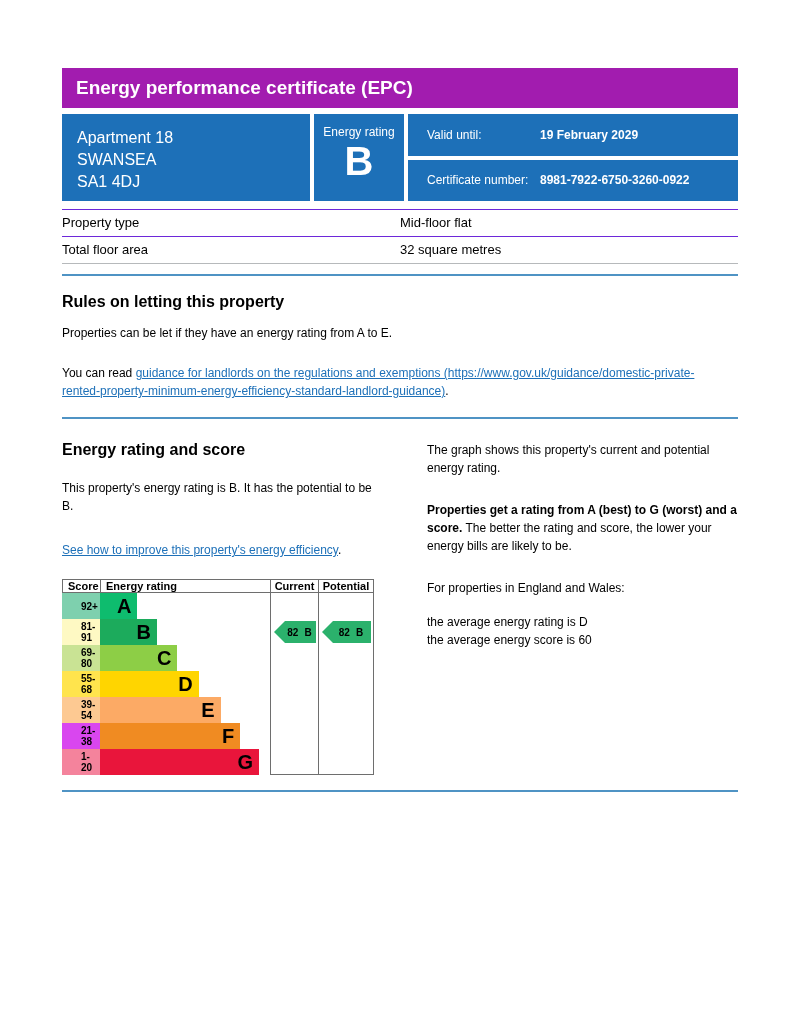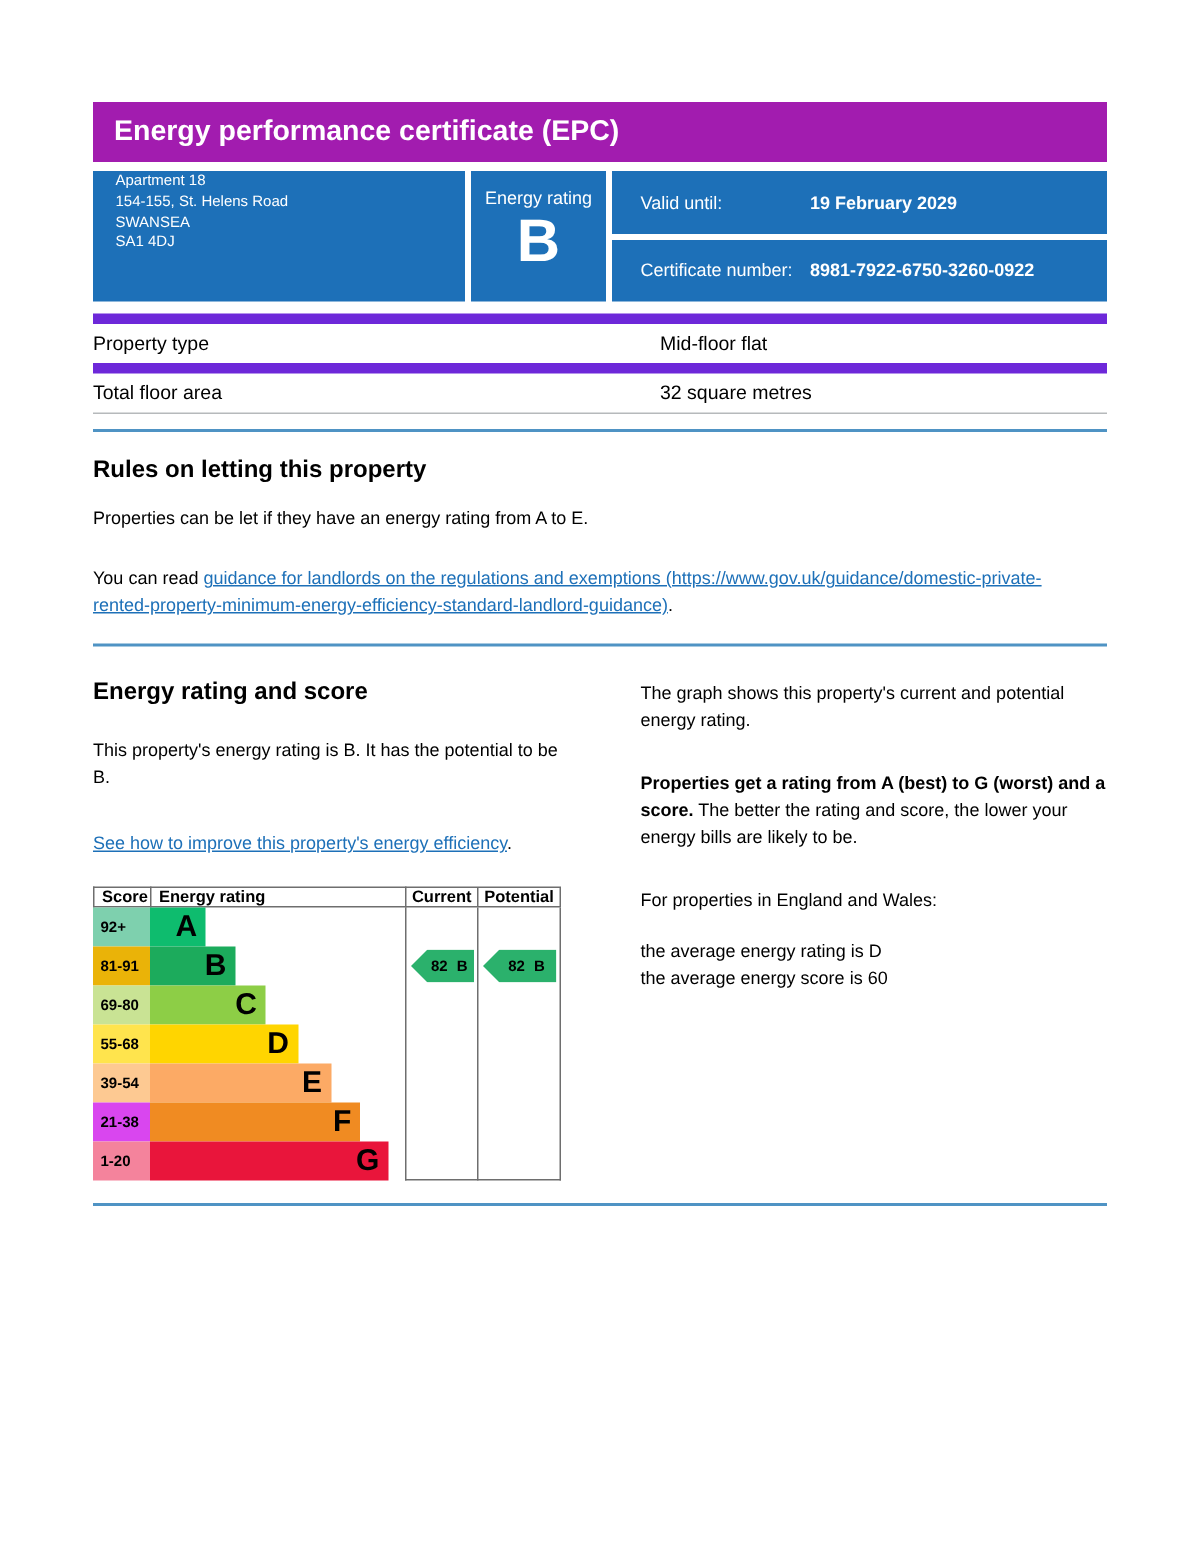--- a/index.html
+++ b/index.html
@@ -15,32 +15,32 @@
   .title-bar{
     background:#a21caf;color:#fff;
     height:40px;line-height:40px;
     font-size:19px;font-weight:bold;
     padding:0 14px;margin-bottom:6px;
   }
 
   
   .summary{display:flex;gap:4px;height:87px;margin-bottom:8px;}
   .blue{background:#1d70b8;color:#fff;box-sizing:border-box;}
-  .addr-box{flex:0 0 248px;padding:0 15px;font-size:10px;line-height:1.38;}
+  .addr-box{flex:0 0 248px;padding:13px 15px;font-size:16px;line-height:1.38;}
   .rating-box{flex:0 0 90px;display:flex;flex-direction:column;align-items:center;padding-top:11px;}
   .rating-label{font-size:12px;}
   .rating-letter{font-size:40px;font-weight:bold;line-height:1.05;margin-top:1px;}
   .meta-col{flex:1;display:flex;flex-direction:column;gap:4px;}
   .meta-row{flex:1;display:flex;align-items:center;padding:0 19px;font-size:12px;}
   .meta-label{flex:0 0 113px;}
   .meta-value{font-weight:bold;}
 
   
   .prop-table{font-size:13px;}
-  .prop-row{display:flex;border-top:7px solid #6d28d9;padding:5px 0 6px 0;gap:40px;}
+  .prop-row{display:flex;border-top:1px solid #6d28d9;padding:5px 0 6px 0;}
   .prop-row:last-child{border-bottom:1px solid #b6b9bb;}
   .prop-label{flex:0 0 338px;}
 
   .divider{height:2px;background:#4f93c4;border:0;margin:0;}
   .divider.d1{margin-top:10px;}
   .divider.d2{margin-top:17px;}
   .divider.d3{margin-top:15px;}
 
   h2{font-size:16px;font-weight:bold;margin:0;}
   .h2-rules{margin-top:17px;}
@@ -70,21 +70,21 @@
   .hcell{
     font-size:11px;font-weight:bold;
     border:solid #6e6e6e;border-width:1px 0 1px 1px;
     display:flex;align-items:center;
     padding-left:5px;box-sizing:border-box;white-space:nowrap;
   }
   .hcell.center{justify-content:center;padding-left:0;}
   .hcell.last{border-right-width:1px;}
   .score-cell{
     font-size:10px;font-weight:bold;
-    display:flex;align-items:center;padding-left:5px;box-sizing:border-box;
+    display:flex;align-items:center;padding-left:19px;box-sizing:border-box;
   }
   .bar-cell{position:relative;}
   .bar{
     height:26px;display:flex;align-items:center;justify-content:flex-end;
     padding-right:6px;box-sizing:border-box;
     font-size:20px;font-weight:bold;line-height:1;
   }
   .meter-body{
     position:relative;box-sizing:border-box;
     border-left:1px solid #6e6e6e;border-bottom:1px solid #6e6e6e;
@@ -101,21 +101,20 @@
 </head>
 <body>
 
 <div class="page">
 
   <div class="title-bar">Energy performance certificate (EPC)</div>
 
   <div class="summary">
     <div class="blue addr-box">
       <div>Apartment 18</div>
-      <div>154-155, St. Helens Road</div>
       <div>SWANSEA</div>
       <div>SA1 4DJ</div>
     </div>
     <div class="blue rating-box">
       <div class="rating-label">Energy rating</div>
       <div class="rating-letter">B</div>
     </div>
     <div class="meta-col">
       <div class="blue meta-row">
         <span class="meta-label">Valid until:</span>
@@ -154,21 +153,21 @@
       <p class="p-improve"><a class="link">See how to improve this property's energy efficiency</a><span>.</span></p>
       <div class="epc-chart">
           <div class="hcell">Score</div>
           <div class="hcell">Energy rating</div>
           <div class="hcell center">Current</div>
           <div class="hcell center last">Potential</div>
           <div class="score-cell" style="background: rgb(126, 208, 174); grid-area: 2 / 1;">92+</div>
           <div class="bar-cell" style="grid-area: 2 / 2;">
             <div class="bar" style="background: rgb(14, 188, 110); width: 22%;">A</div>
           </div>
-          <div class="score-cell" style="background: #eab308; grid-area: 3 / 1;">81-91</div>
+          <div class="score-cell" style="background: #fef9c3; grid-area: 3 / 1;">81-91</div>
           <div class="bar-cell" style="grid-area: 3 / 2;">
             <div class="bar" style="background: rgb(28, 171, 92); width: 33.5%;">B</div>
           </div>
           <div class="score-cell" style="background: rgb(201, 227, 148); grid-area: 4 / 1;">69-80</div>
           <div class="bar-cell" style="grid-area: 4 / 2;">
             <div class="bar" style="background: rgb(141, 206, 70); width: 45.5%;">C</div>
           </div>
           <div class="score-cell" style="background: rgb(255, 228, 77); grid-area: 5 / 1;">55-68</div>
           <div class="bar-cell" style="grid-area: 5 / 2;">
             <div class="bar" style="background: rgb(255, 213, 0); width: 58%;">D</div>

